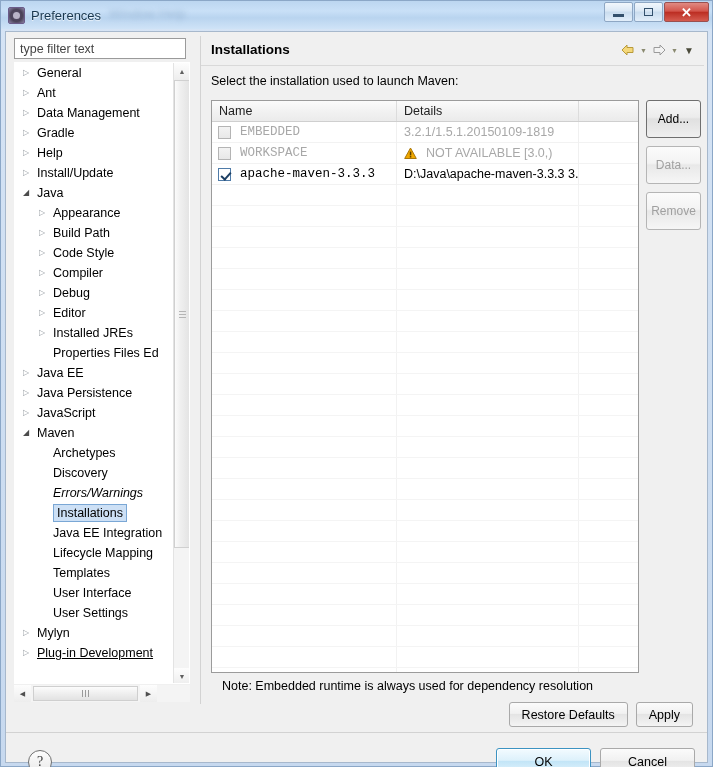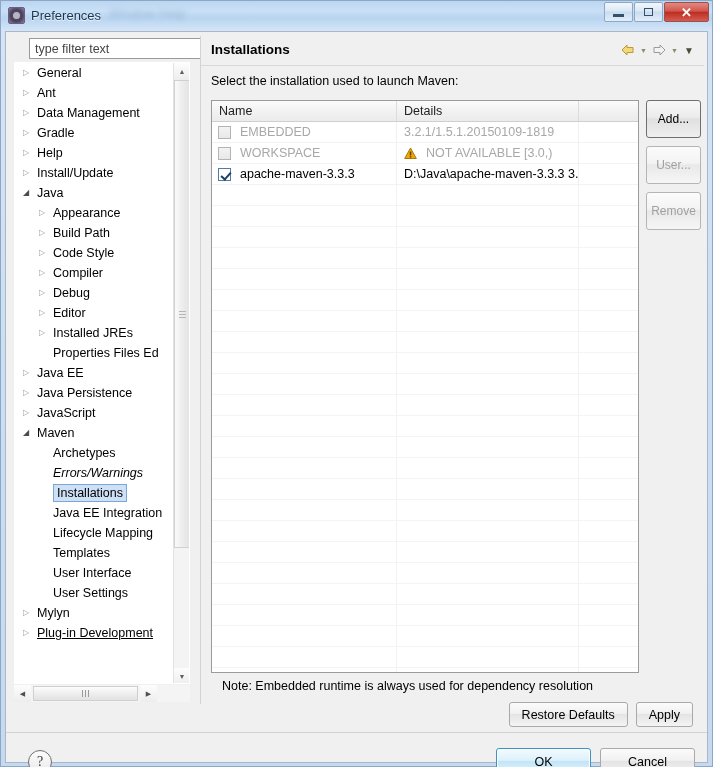--- a/index.html
+++ b/index.html
@@ -80,21 +80,21 @@
     background: #f0f0f0;
     border: 1px solid #a7b8cc;
   }
 
   
   #left-pane {
     position: absolute; left: 4px; top: 4px;
     width: 186px; height: 668px;
   }
   #filter-box {
-    position: absolute; left: 19px; top: 2px;
+    position: absolute; left: 4px; top: 2px;
     width: 172px; height: 21px;
     border: 1px solid #9a9a9a;
     background: #ffffff;
     font-size: 12.5px; color: #444444;
     padding: 1px 0 0 5px;
     line-height: 19px;
     font-family: "Liberation Sans", sans-serif;
   }
   #tree-outer {
     position: absolute; left: 4px; top: 26px;
@@ -233,21 +233,21 @@
   .th.c1 { width: 182px; }
   .th.c2 { width: 59px; border-right: none; }
 
   .trow {
     display: flex; height: 21px;
     font-size: 12.5px;
     align-items: center;
     border-bottom: 1px solid #f2f2f2;
   }
   .td { height: 21px; line-height: 21px; overflow: hidden; white-space: nowrap; }
-  .td.c0 { width: 185px; display: flex; align-items: center; padding-left: 6px; border-right: 1px solid #f0f0f0; }
+  .td.c0 { width: 185px; display: flex; align-items: center; padding-left: 6px; border-right: 1px solid #f0f0f0; font-family: Liberation Mono, monospace; }
   .td.c1 { width: 182px; display: flex; align-items: center; padding-left: 7px; border-right: 1px solid #f0f0f0; }
   .td.c2 { width: 59px; }
   .row-dim { color: #a8a8a8; }
   .row-on  { color: #000000; }
 
   .cbox {
     width: 13px; height: 13px; flex: none;
     border: 1px solid #b4b4b4;
     background: linear-gradient(180deg,#f3f3f3,#e8e8e8);
     margin-right: 9px;
@@ -462,20 +462,24 @@
               <span class="arrow" style="margin-left: 4px;">▷</span>
               <span style="margin-left: 4px;">JavaScript</span>
             </div>
             <div class="tree-row">
               <span class="arrow expanded" style="margin-left: 4px;">◢</span>
               <span style="margin-left: 4px;">Maven</span>
             </div>
             <div class="tree-row">
               <span class="arrow" style="margin-left: 20px;"></span>
               <span style="margin-left: 4px;">Archetypes</span>
+            </div>
+            <div class="tree-row">
+              <span class="arrow" style="margin-left: 20px;"></span>
+              <span style="margin-left: 4px;">Discovery</span>
             </div>
             <div class="tree-row">
               <span class="arrow" style="margin-left: 20px;"></span>
               <span style="margin-left: 4px; font-style: italic;">Errors/Warnings</span>
             </div>
             <div class="tree-row">
               <span class="arrow" style="margin-left: 20px;"></span>
               <span class="label-sel" style="margin-left: 4px;">Installations</span>
             </div>
             <div class="tree-row">
@@ -720,21 +724,21 @@
             <div class="empty-row">
               <div class="e0"></div>
               <div class="e1"></div>
               <div class="e2"></div>
             </div>
           </div>
       </div>
 
       <div id="side-buttons">
           <div class="sbtn enabled">Add...</div>
-          <div class="sbtn">User...</div>
+          <div class="sbtn">Data...</div>
           <div class="sbtn">Remove</div>
         </div>
 
       <div id="note">Note: Embedded runtime is always used for dependency resolution</div>
 
       <div id="apply-row">
         <div class="gbtn">Restore Defaults</div>
         <div class="gbtn">Apply</div>
       </div>
     </div>

